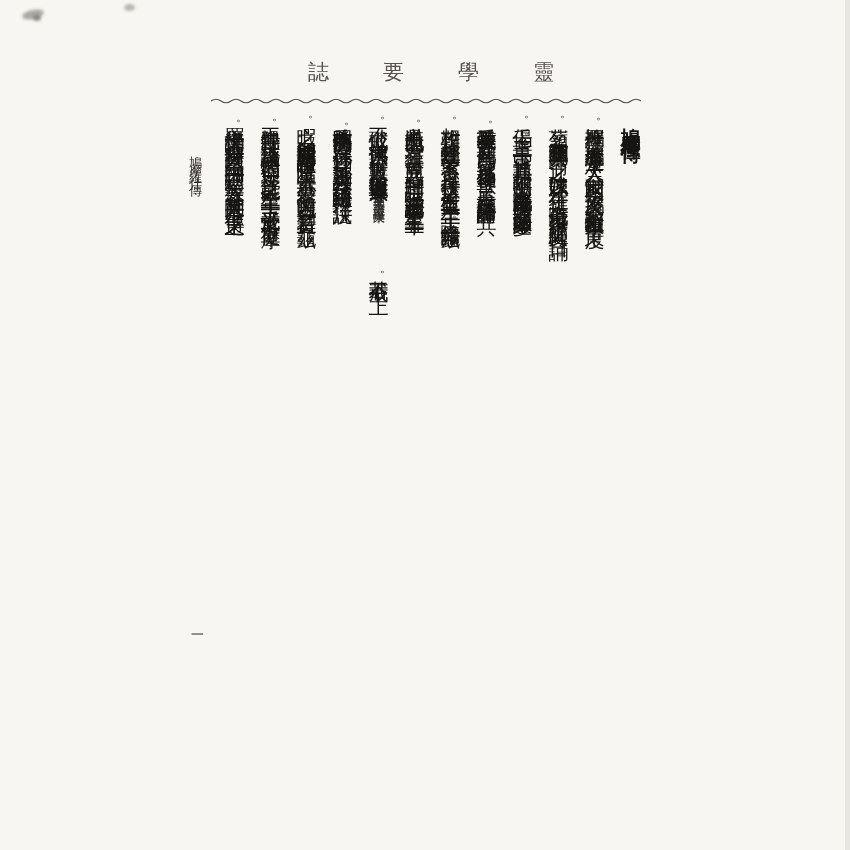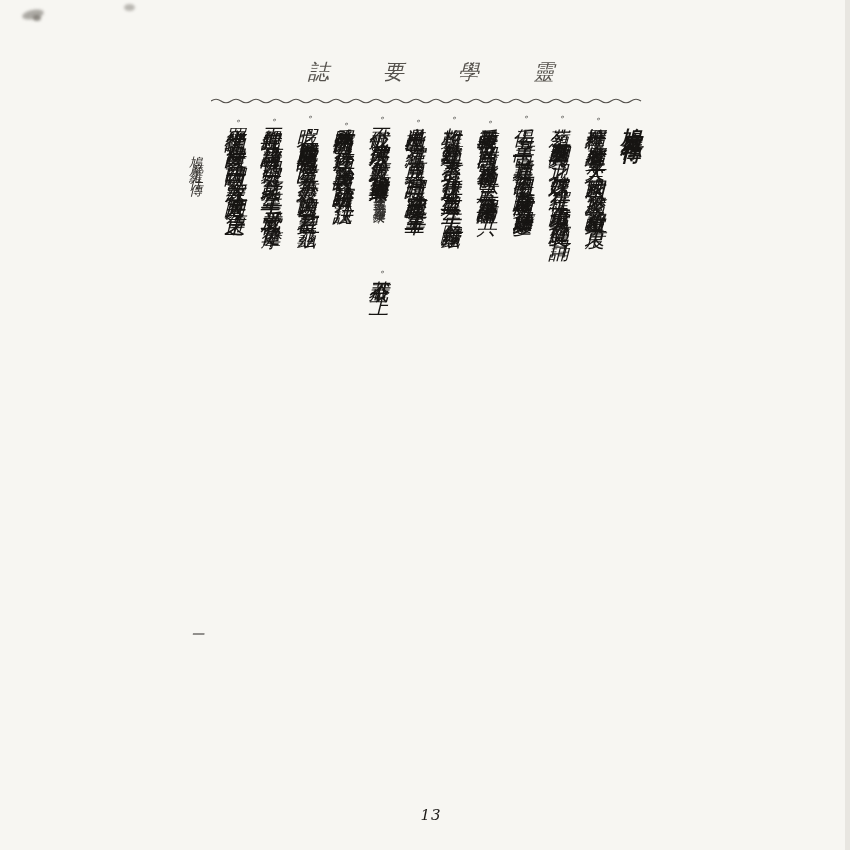--- a/index.html
+++ b/index.html
@@ -1,18 +1,18 @@
 <!DOCTYPE html>
 <html><head>
 <meta charset="utf-8">
 <style>
   html,body{margin:0;padding:0;}
   body{width:850px;height:850px;overflow:hidden;background:#f7f6f2;
        font-family:"DejaVu Serif","Liberation Serif",serif;}
-  .scan{position:relative;width:850px;height:850px;background:#f7f6f2;color:#1c1a17;font-style:italic;}
+  .scan{position:relative;width:850px;height:850px;background:#f7f6f2;color:#1c1a17;}
 
   
   .journal-title{position:absolute;left:213px;top:58px;width:436px;text-align:center;
        font-size:21px;letter-spacing:54px;padding-left:54px;box-sizing:border-box;
        color:#3a3631;opacity:.85;}
 
   
   .wavy{position:absolute;left:211px;top:96px;}
 
   
@@ -66,20 +66,19 @@
       <div class="col">受雜藏中長二含<span class="punct">。</span>凡四萬餘言<span class="punct">。</span>達多稱爲神俊<span class="punct">。</span>言於王<span class="punct">。</span>王卽集諸外道論師<span class="punct">。</span>共</div>
       <div class="col">相攻難<span class="punct">。</span>外道輕其年幼<span class="punct">。</span>言多不遜<span class="punct">。</span>什盡折伏之<span class="punct">。</span>王益敬異<span class="punct">。</span>年十二<span class="punct">。</span>隨母歸龜茲<span class="punct">。</span></div>
       <div class="col">道出月氏北山<span class="punct">。</span>有一羅漢<span class="punct">。</span>見而異之<span class="punct">。</span>謂其母曰<span class="punct">。</span>常當守護此沙彌<span class="punct">。</span>至年三十五</div>
       <div class="col">不破戒<span class="punct">。</span>當大興佛法<span class="punct">。</span>度無數人<span class="punct">。</span>與優婆毱多無異<span class="punct">。</span><span class="note">按優婆毱多十二歲證羅漢果</span>若戒不全<span class="punct">。</span>上</div>
       <div class="col">爲才明儁藝法師而已<span class="punct">。</span>什遂停沙勒<span class="punct">。</span>沙勒王爲設大會<span class="punct">。</span>請說轉法輪經<span class="punct">。</span>什說法</div>
       <div class="col">之暇<span class="punct">。</span>博覽四韋陀典五明諸論<span class="punct">。</span>陰陽星算<span class="punct">。</span>莫不盡妙<span class="punct">。</span>遍曉吉凶<span class="punct">。</span>言若符契<span class="punct">。</span>龜茲</div>
       <div class="col">王親迎什歸<span class="punct">。</span>爲廣說諸經<span class="punct">。</span>四遠宗仰<span class="punct">。</span>莫之能抗<span class="punct">。</span>至年二十<span class="punct">。</span>受戒於王宮<span class="punct">。</span>從卑摩</div>
       <div class="col">羅义學十誦律<span class="punct">。</span>什母辭回天竺<span class="punct">。</span>臨去謂什曰<span class="punct">。</span>方等深敎<span class="punct">。</span>應大闡眞丹<span class="punct">。</span>傳之東土<span class="punct">。</span></div>
     </div>
 
-  <div class="pagenum">13</div>
 
   <div class="speck speck-a"></div>
   <div class="speck speck-b"></div>
   <div class="speck speck-c"></div>
   <div class="edge-band"></div>
 
 </div>
 
 </body></html>

